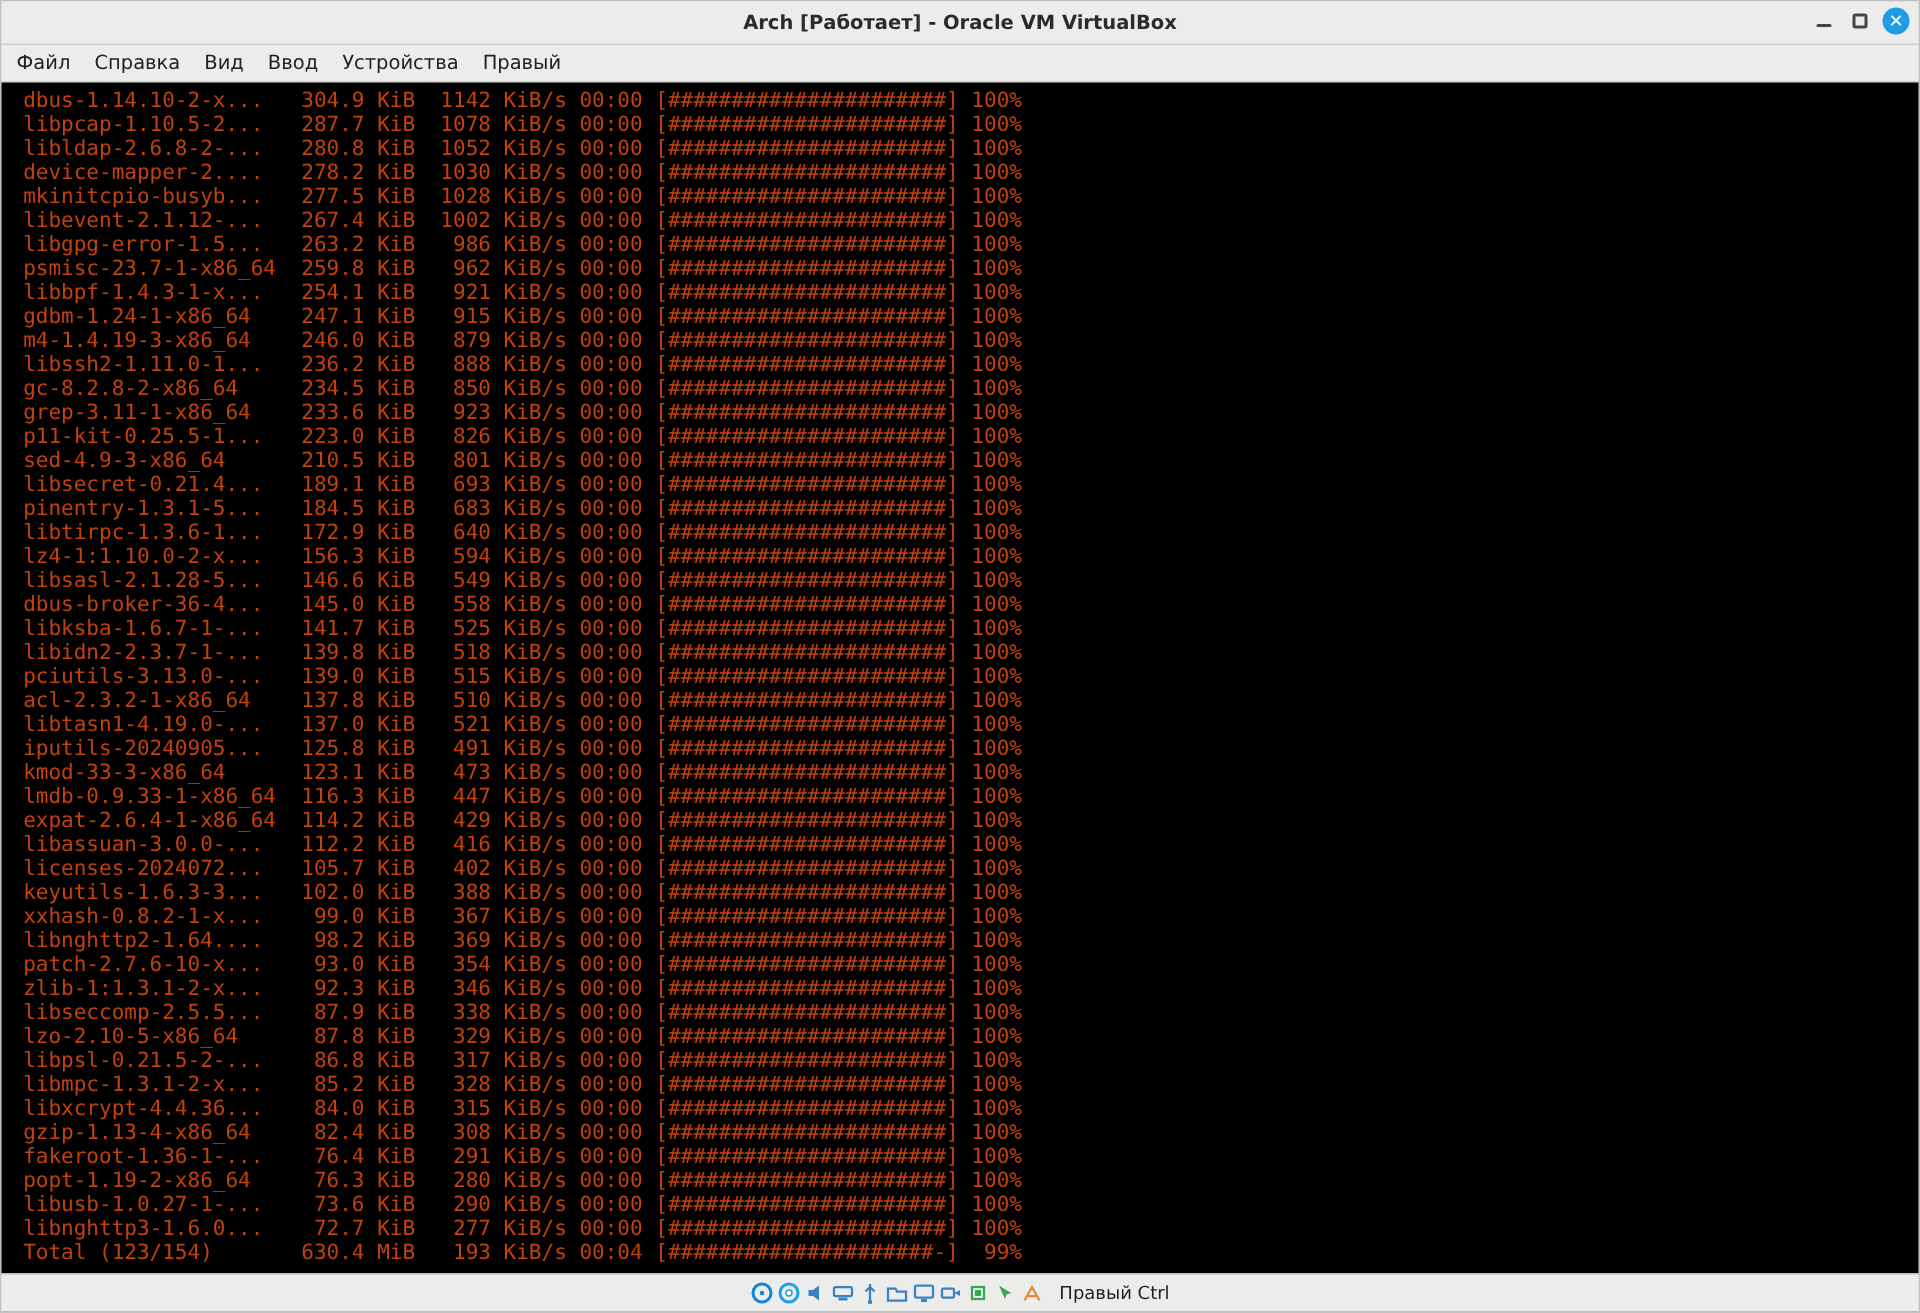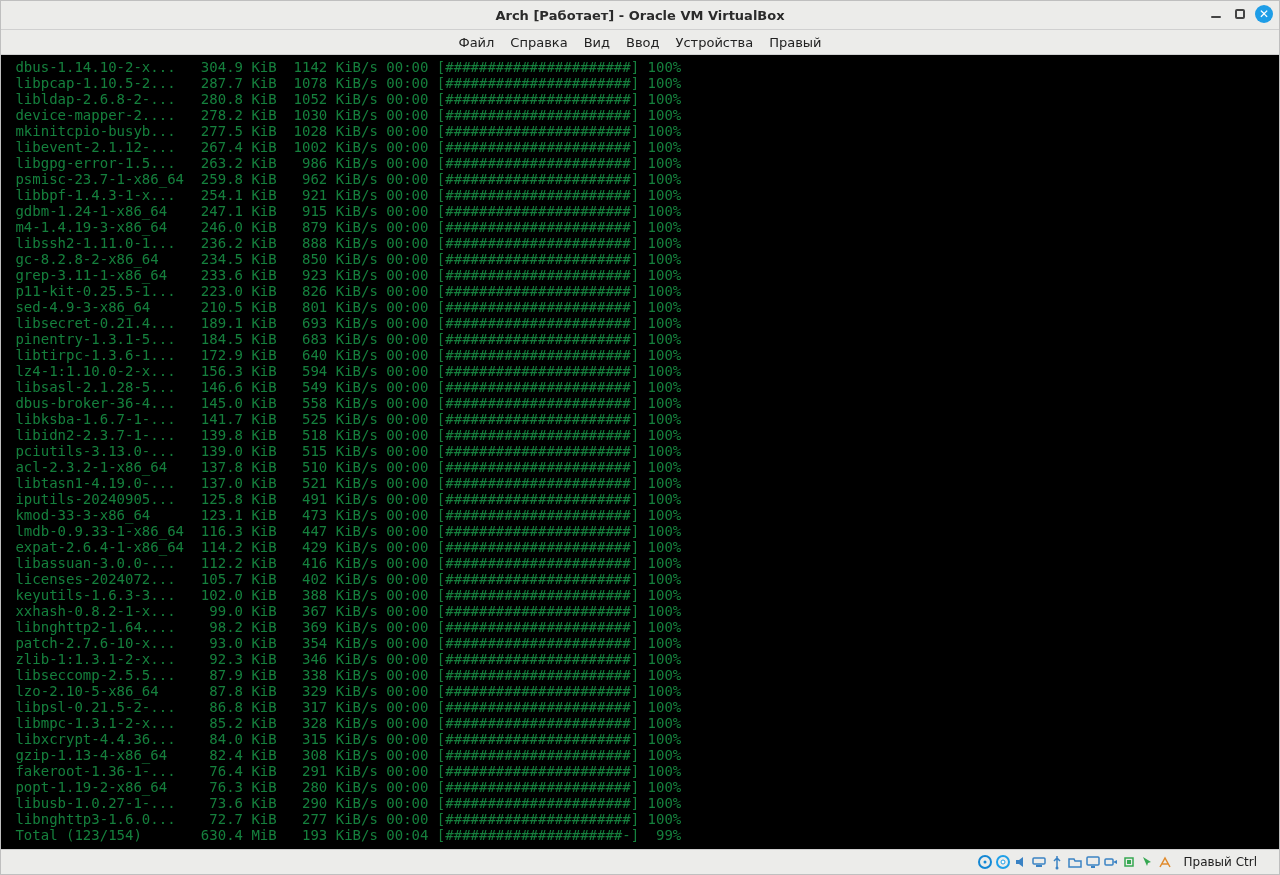--- a/index.html
+++ b/index.html
@@ -67,42 +67,41 @@
   .menubar {
     height: 24px;
     display: flex;
     align-items: center;
     gap: 16px;
     padding: 0 10px;
     font-size: 13px;
     color: #222;
     background: #ececea;
     border-bottom: 1px solid #d0d0d0;
-    justify-content: center;
   }
   .menubar .menuitem { cursor: pointer; }
   .terminal {
     flex: 1 1 auto;
     background: #000;
-    color: #15803d;
+    color: #c2410c;
     font-family: "DejaVu Sans Mono", "Liberation Mono", monospace;
     font-size: 14px;
     line-height: 16px;
     padding: 4px 6px;
     overflow: hidden;
     white-space: pre;
   }
   .statusbar {
     height: 24px;
     background: #ececea;
     border-top: 1px solid #d0d0d0;
     display: flex;
     align-items: center;
-    justify-content: flex-end;
-    padding: 0 22px;
+    justify-content: center;
+    padding: 0 4px;
     gap: 4px;
     font-size: 12px;
     color: #333;
   }
   .statusbar .icons {
     display: flex;
     gap: 2px;
     align-items: center;
   }
   .sicon {

